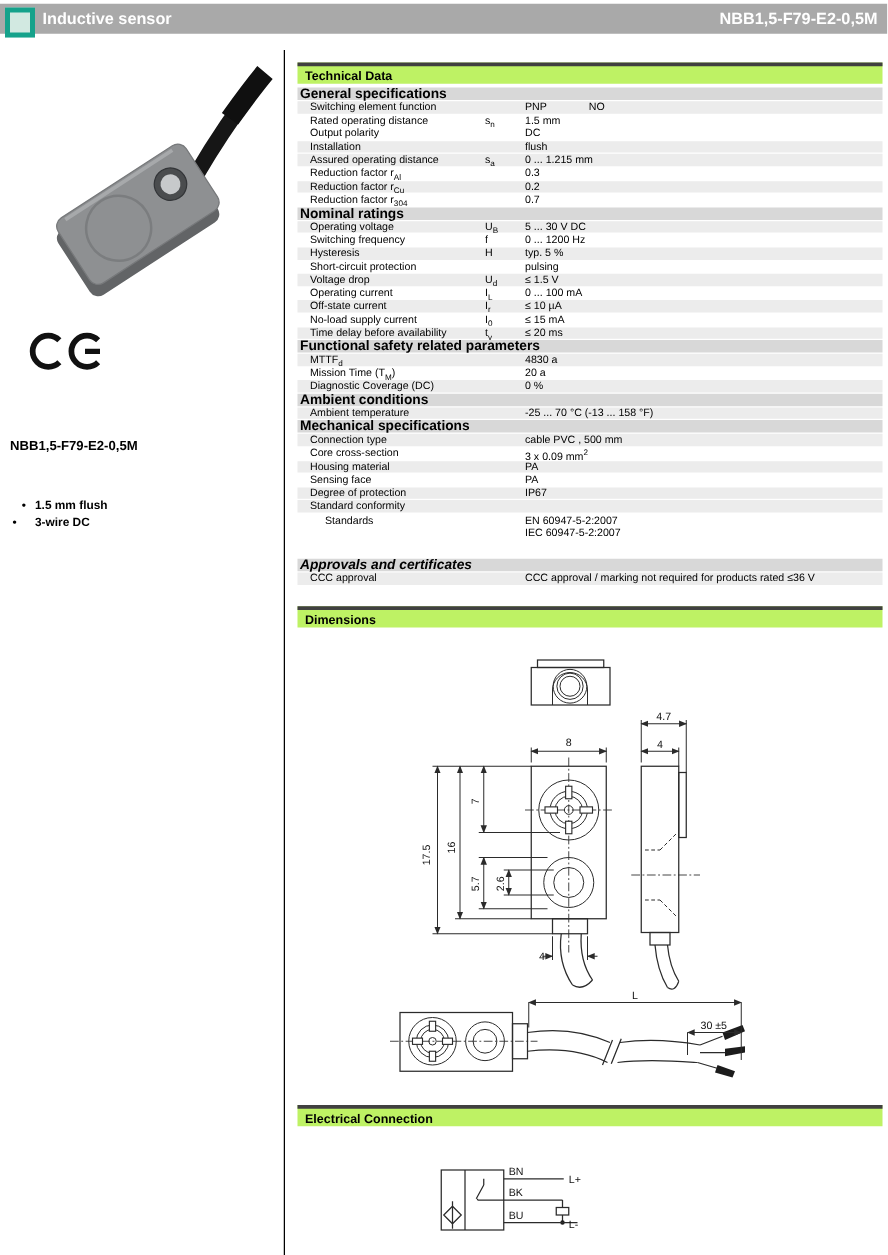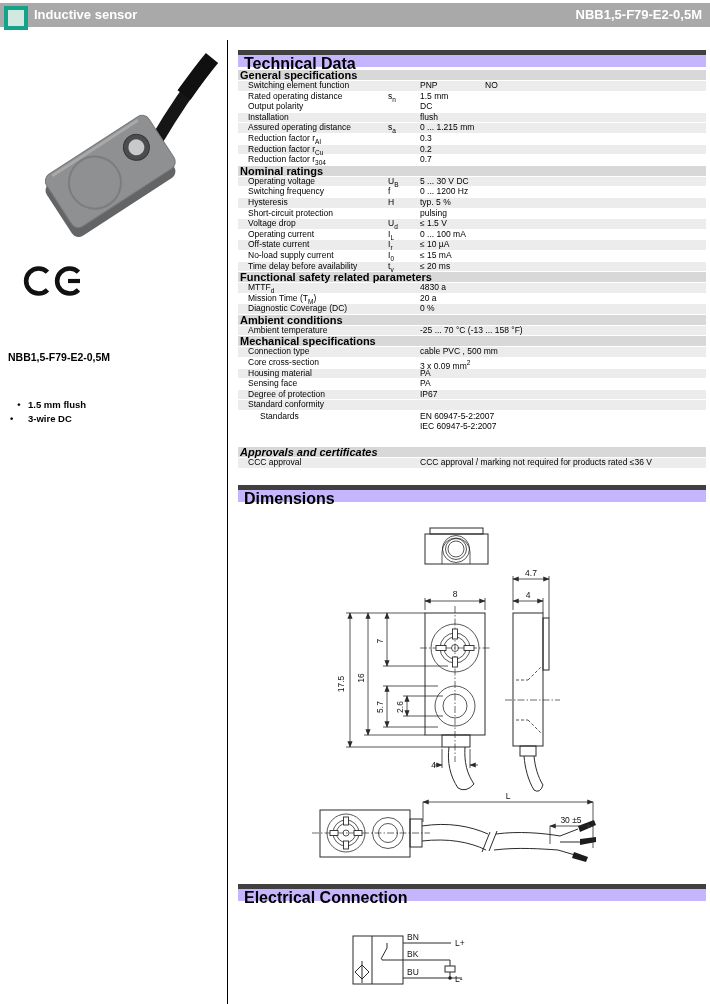--- a/index.html
+++ b/index.html
@@ -5,41 +5,41 @@
   html,body{margin:0;padding:0;background:#fff;}
   .page{position:relative;width:710px;height:1004px;background:#fff;overflow:hidden;
         font-family:"Liberation Sans",sans-serif;color:#000;}
   
   .topbar{position:absolute;left:0;top:3px;width:710px;height:24px;background:#a9a9a9;}
   .logo{position:absolute;left:4px;top:3px;width:16px;height:16px;background:#d2e9e1;border:4px solid #15a28b;}
   .topbar-title{position:absolute;left:34px;top:4px;font-size:13px;font-weight:bold;color:#fff;}
   .topbar-model{position:absolute;right:8px;top:4px;font-size:13px;font-weight:bold;color:#fff;}
   .vdivider{position:absolute;left:227px;top:40px;width:1px;height:964px;background:#000;}
   
-  .bar{position:absolute;background:#c4b5fd;border-top:5px solid #404040;height:17px;line-height:17px;
-       font-size:16px;font-weight:bold;padding-left:6px;box-sizing:border-box;}
+  .bar{position:absolute;background:#bef264;border-top:3px solid #404040;height:17px;line-height:17px;
+       font-size:10px;font-weight:bold;padding-left:6px;box-sizing:border-box;}
   .bar-right{left:238px;width:468px;}
   .bar-left{left:6px;width:221px;}
   
   .model-number-value{position:absolute;left:8px;top:351px;font-size:10.5px;font-weight:bold;}
   .feature{position:absolute;left:10px;font-size:9.5px;font-weight:bold;}
   .feature .dot{display:inline-block;width:18px;}
   
   .ttable{position:absolute;left:238px;top:70px;width:468px;font-size:8.5px;}
   .sec-h{background:#d8d8d8;font-weight:bold;font-size:11px;height:10px;line-height:10px;
          padding-left:2px;margin-bottom:1px;}
   .sec-h.gap{margin-top:16px;font-style:italic;}
   .trow{position:relative;height:9.6px;line-height:9.6px;margin-bottom:1px;white-space:nowrap;}
   .trow.shade{background:#ececec;}
   .trow.tall{height:20px;line-height:10px;}
   .lbl{position:absolute;left:10px;top:0;}
   .lbl.ind2{left:22px;}
   .sym{position:absolute;left:150px;top:0;}
   .val{position:absolute;left:182px;top:0;}
-  .val2{position:absolute;left:247px;top:0;}
+  .val2{position:absolute;left:233px;top:0;}
   sub{font-size:6.5px;} sup{font-size:6.5px;}
   
   .fig{position:absolute;}
   svg text{font-family:"Liberation Sans",sans-serif;font-size:8.5px;fill:#111;}
   svg .ln{stroke:#2b2b2b;stroke-width:1;fill:none;}
   svg .thin{stroke:#2b2b2b;stroke-width:0.8;fill:none;}
   svg .dd{stroke:#2b2b2b;stroke-width:0.7;fill:none;stroke-dasharray:7 2 1.5 2;}
   svg .hid{stroke:#2b2b2b;stroke-width:0.8;fill:none;stroke-dasharray:3 2;}
   svg .dim{stroke:#2b2b2b;stroke-width:0.8;fill:none;}
   svg .tickrect{fill:#fff;stroke:#2b2b2b;stroke-width:0.9;}

